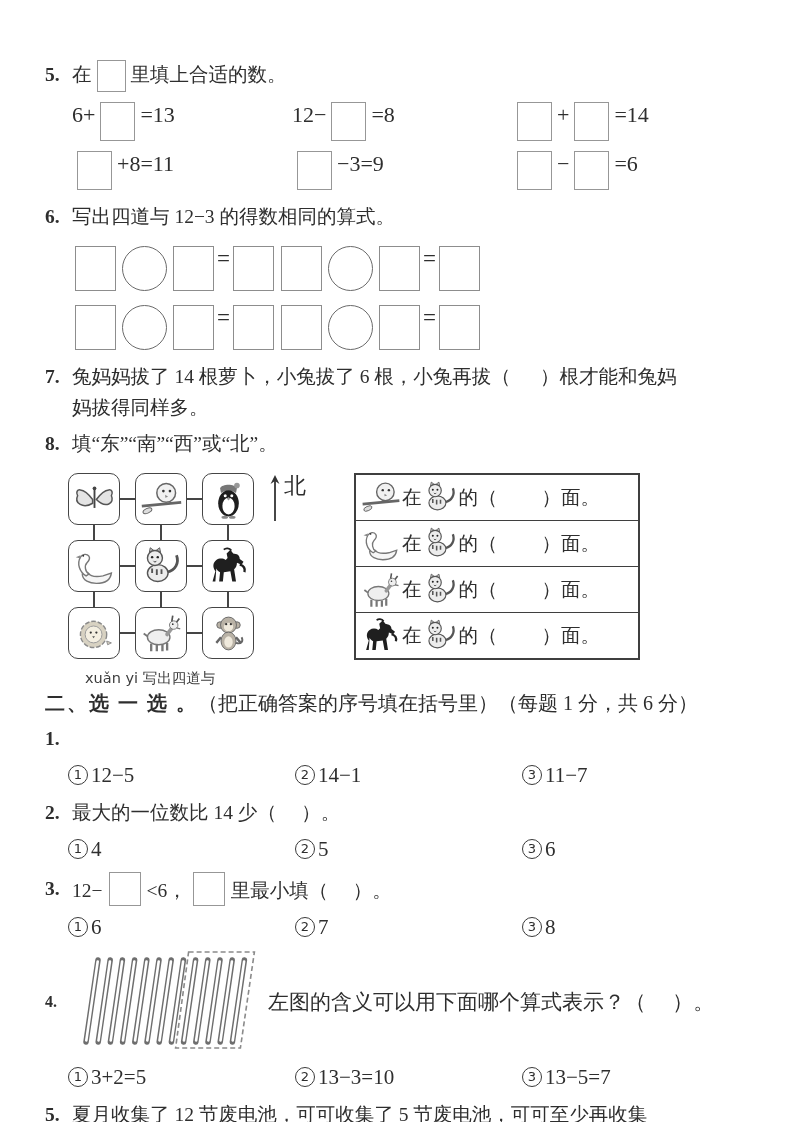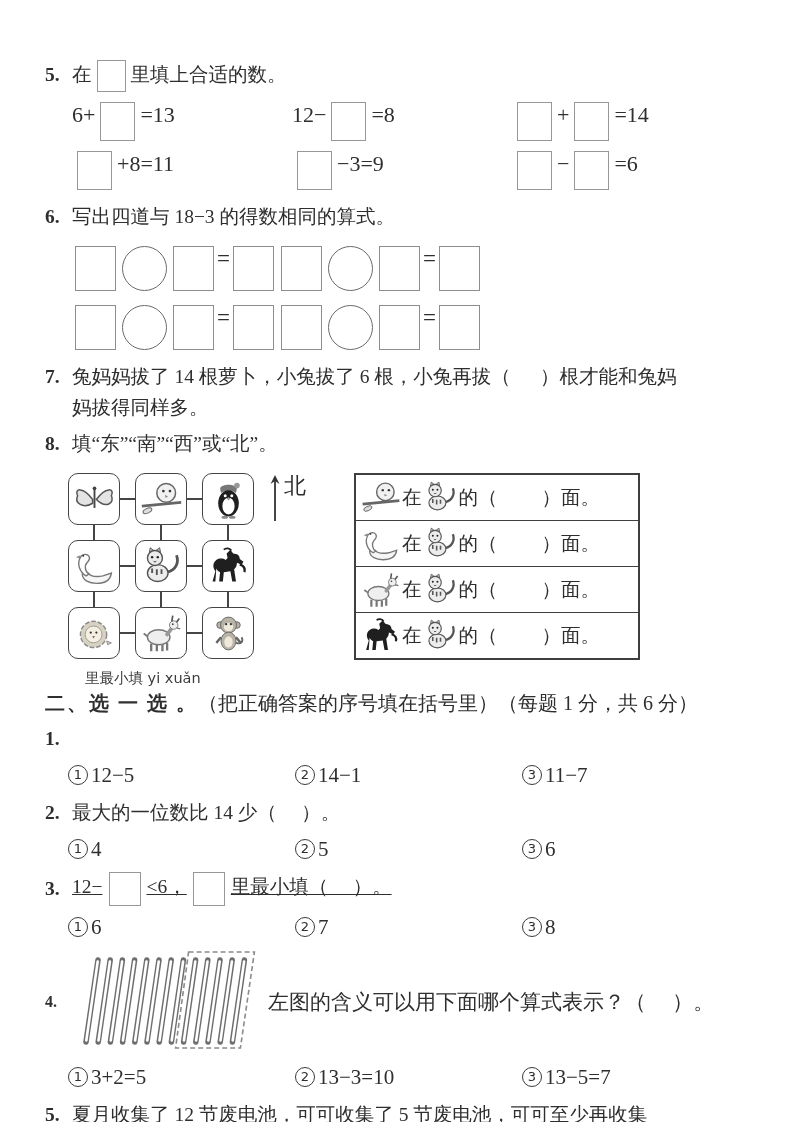--- a/index.html
+++ b/index.html
@@ -12,21 +12,21 @@
   .qnum{font-weight:bold;width:27px;flex:none;}
   .cont-line{margin-left:27px;font-size:19.5px;line-height:31px;}
   
   .eqrow{display:flex;margin-left:27px;margin-top:10px;}
   .eq-cell{width:220px;display:flex;font-size:22px;}
   .eqbox{width:33px;height:37px;border:1.4px solid #979797;margin:0 5px;flex:none;background:#fff;}
   .eqrow.lg{margin-top:14px;}
   .eqrow.lg .eq-cell{width:206px;font-size:23px;}
   .eqrow.lg .eqbox{width:39px;height:43px;border-color:#8d8d8d;margin:0 3px;}
   .eqcircle{width:43px;height:43px;border:1.5px solid #6a6a6a;border-radius:50%;margin:0 3px;flex:none;background:#fff;}
-  .eq-inline{display:inline-flex;align-items:flex-start;font-size:19.5px;text-decoration:underline;}
+  .eq-inline{display:inline-flex;align-items:flex-end;font-size:19.5px;}
   .eq-inline .eqbox{width:30px;height:32px;margin:0 6px;}
   
   .opts{display:flex;margin-left:23px;margin-top:6px;font-size:21px;line-height:30px;}
   .opt{width:227px;display:flex;align-items:center;}
   .circ{width:18px;height:18px;border:1.3px solid #3a3a3a;border-radius:50%;
         display:inline-flex;align-items:center;justify-content:center;
         font-size:13px;margin-right:3px;flex:none;font-family:"DejaVu Sans",sans-serif;}
   
   .q8row{display:flex;margin-left:23px;margin-top:14px;margin-bottom:10px;}
   .agrid-wrap{display:flex;align-items:flex-start;}
@@ -77,21 +77,21 @@
       <span class="eq-cell"><span class="eqbox"></span>+<span class="eqbox"></span>=14</span>
     </div>
   <div class="eqrow">
       <span class="eq-cell"><span class="eqbox"></span>+8=11</span>
       <span class="eq-cell"><span class="eqbox"></span>−3=9</span>
       <span class="eq-cell"><span class="eqbox"></span>−<span class="eqbox"></span>=6</span>
     </div>
 
   <div class="qline mt12">
     <span class="qnum">6.</span>
-    <span>写出四道与 18−3 的得数相同的算式。</span>
+    <span>写出四道与 12−3 的得数相同的算式。</span>
   </div>
   <div class="eqrow lg">
       <span class="eq-cell"><span class="eqbox"></span><span class="eqcircle"></span><span class="eqbox"></span>=<span class="eqbox"></span></span>
       <span class="eq-cell"><span class="eqbox"></span><span class="eqcircle"></span><span class="eqbox"></span>=<span class="eqbox"></span></span>
     </div>
   <div class="eqrow lg">
       <span class="eq-cell"><span class="eqbox"></span><span class="eqcircle"></span><span class="eqbox"></span>=<span class="eqbox"></span></span>
       <span class="eq-cell"><span class="eqbox"></span><span class="eqcircle"></span><span class="eqbox"></span>=<span class="eqbox"></span></span>
     </div>
 
@@ -305,21 +305,21 @@
               <path d="M15.5 18l1.5 1.5L18.5 18" fill="none" stroke="#333"></path>
               <path d="M14 26v5M19 27v6M24 27v5" stroke="#555" stroke-width="2"></path>
             </svg></span>
         <span>的（</span>
         <span class="blank-gap"></span>
         <span>）面。</span>
       </div>
     </div>
   </div>
 
-  <div class="pinyin">里最小填 yi xuǎn</div>
+  <div class="pinyin">xuǎn yi 写出四道与</div>
   <div class="sec-title">
     <span class="sec-bold">二、选 一 选 。</span><span>（把正确答案的序号填在括号里）（每题 1 分，共 6 分）</span>
   </div>
 
   <div class="qline mt6">
     <span class="qnum">1.</span>
   </div>
   <div class="opts">
       <span class="opt">
         <span class="circ">1</span>

